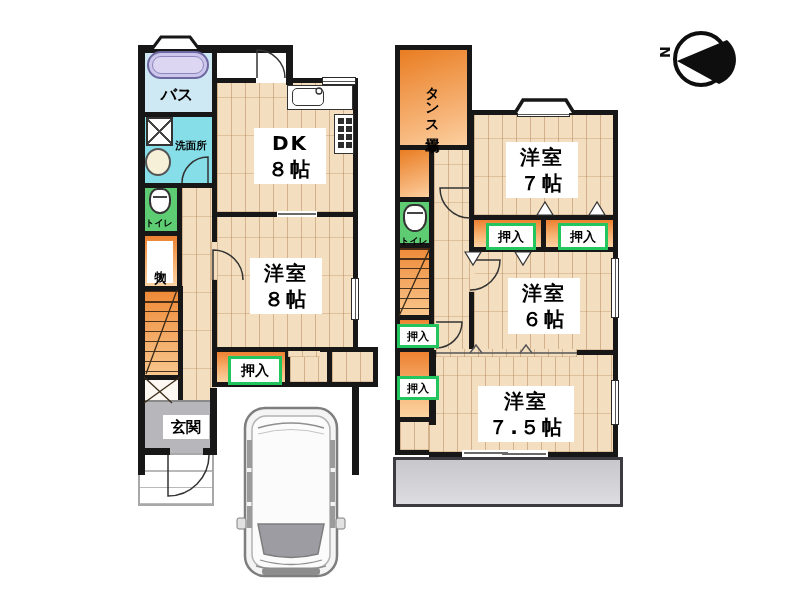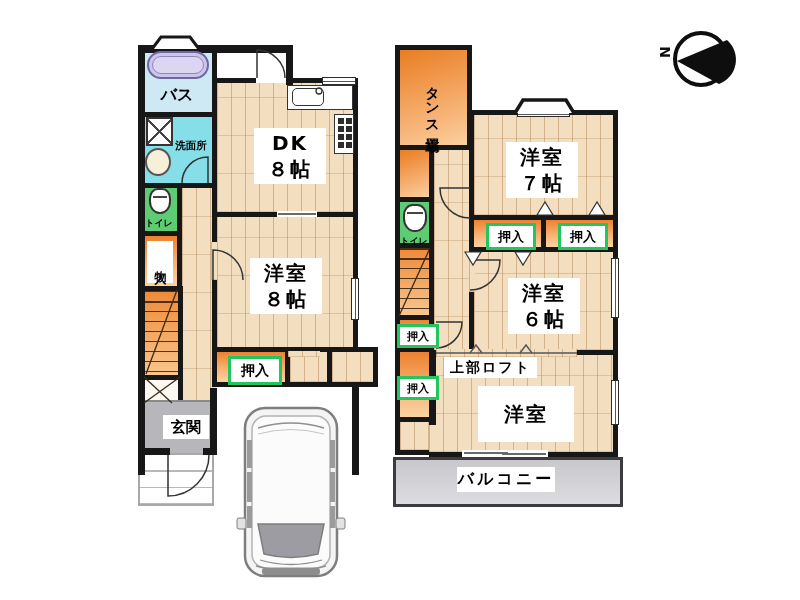--- a/index.html
+++ b/index.html
@@ -146,25 +146,24 @@
     <span>７帖</span>
   </div>
   <div class="lbl box" style="left:486px;top:223px;width:44px;height:21px;font-size:13px;">押入</div>
   <div class="lbl box" style="left:558px;top:223px;width:44px;height:21px;font-size:13px;">押入</div>
   <div class="lbl rlbl" style="left:508px;top:278px;width:64px;height:54px;">
     <span>洋室</span>
     <span>６帖</span>
   </div>
   <div class="lbl box" style="left:397px;top:324px;width:36px;height:18px;font-size:11px;">押入</div>
   <div class="lbl box" style="left:397px;top:376px;width:36px;height:18px;font-size:11px;">押入</div>
-  <div class="lbl" style="left:444px;top:357px;width:93px;height:21px;font-size:14px;letter-spacing:2px;">上部ロフト</div>
   <div class="lbl rlbl" style="left:478px;top:386px;width:88px;height:54px;">
     <span>洋室</span>
-  </div>
-  <div class="lbl" style="left:457px;top:467px;width:98px;height:25px;font-size:16px;letter-spacing:3px;">バルコニー</div>
+    <span>７.５帖</span>
+  </div>
 
   <svg class="overlay" width="800" height="600" viewBox="0 0 800 600">
 
     <path d="M152,49 L161,37 L190,37 L199,49" fill="#ffffff" stroke="#171717" stroke-width="3"></path>
     <path d="M515,113 L523,100 L566,100 L574,113" fill="#ffffff" stroke="#171717" stroke-width="3.5"></path>
 
     <g stroke="#333" stroke-width="1.5" fill="none">
       <path d="M257,78 L257,50 A28,28 0 0 1 285,78"></path>
       <path d="M208,183 L208,157 A26,26 0 0 0 182,183"></path>
       <path d="M213,280 L213,250 A30,30 0 0 1 243,280"></path>

